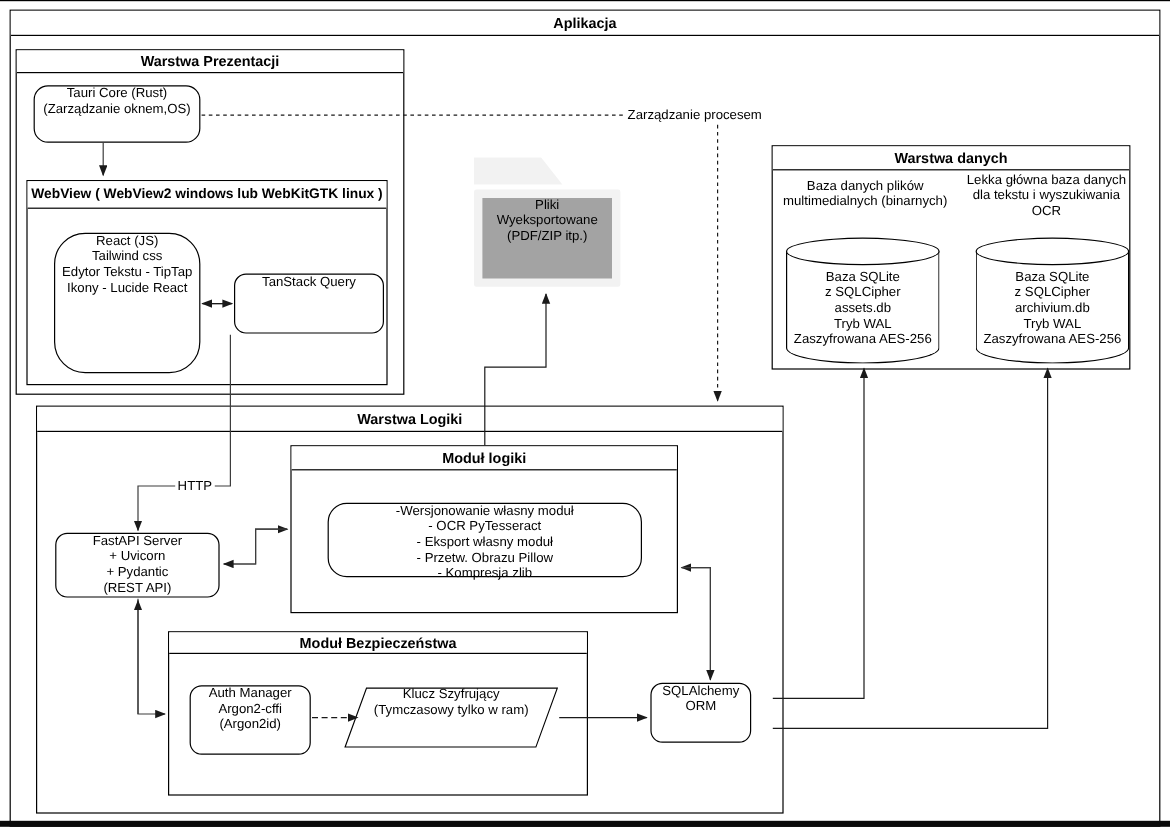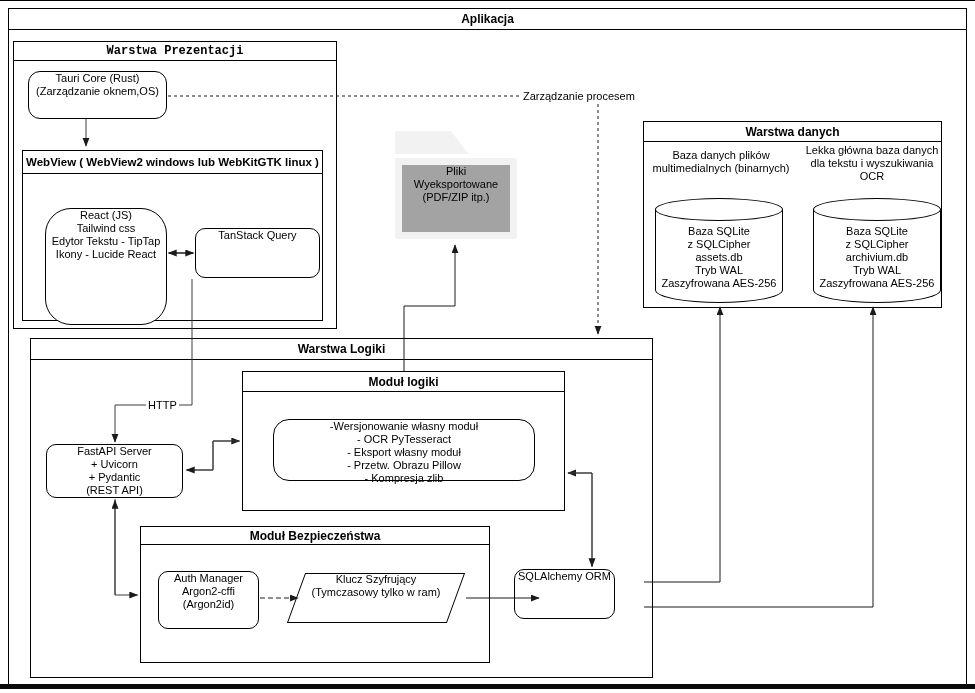--- a/index.html
+++ b/index.html
@@ -44,37 +44,37 @@
 
 <div id="canvas">
 
   <div class="box group" style="left:8px; top:7px; width:959px; height:681px;">
     <div class="hdr fs12" style="height:21px;">
       <span>Aplikacja</span>
     </div>
   </div>
 
   <div class="box group" style="left:13px; top:40px; width:324px; height:288px;">
-    <div class="hdr fs12" style="height:19px;font-family:Liberation Mono, monospace;">
+    <div class="hdr fs12" style="height:19px;">
       <span>Warstwa Prezentacji</span>
     </div>
   </div>
 
   <div class="box round center" style="left:28px; top:70px; width:139px; height:48px; border-radius:12px;">
     <div class="txt fs11">Tauri Core (Rust)
 (Zarządzanie oknem,OS)</div>
   </div>
 
   <div class="box group" style="left:22px; top:149px; width:301px; height:171px;">
     <div class="hdr" style="height:23px; font-size:11.5px;">
       <span>WebView ( WebView2 windows  lub WebKitGTK linux )</span>
     </div>
   </div>
 
-  <div class="box biground center" style="left:45px; top:207px; width:122px; height:117px;">
+  <div class="box biground center" style="left:45px; top:193px; width:122px; height:117px;">
     <div class="txt fs11">React (JS)
 Tailwind css
 Edytor Tekstu - TipTap
 Ikony - Lucide React</div>
   </div>
 
   <div class="box round center" style="left:195px; top:227px; width:125px; height:50px;">
     <div class="txt fs11">TanStack Query</div>
   </div>
 
@@ -159,21 +159,21 @@
   </div>
 
   <div class="para" style="left:284px; top:572px; width:184px; height:50px;">
     <div class="para-shape"></div>
     <div class="para-label center">
       <div class="txt fs11">Klucz Szyfrujący
 (Tymczasowy tylko w ram)</div>
     </div>
   </div>
 
-  <div class="box round center" style="left:514px; top:568px; width:101px; height:50px;">
+  <div class="box round center" style="left:542px; top:568px; width:84px; height:50px;">
     <div class="txt fs11">SQLAlchemy ORM</div>
   </div>
 
   <svg class="wires" width="975" height="693" viewBox="0 0 975 693">
     <defs>
       <marker id="arr" markerWidth="10" markerHeight="8" refX="8.2" refY="3.5" orient="auto" markerUnits="userSpaceOnUse">
         <path d="M0,0 L9,3.5 L0,7 Z" fill="#1a1a1a"></path>
       </marker>
     </defs>
 

